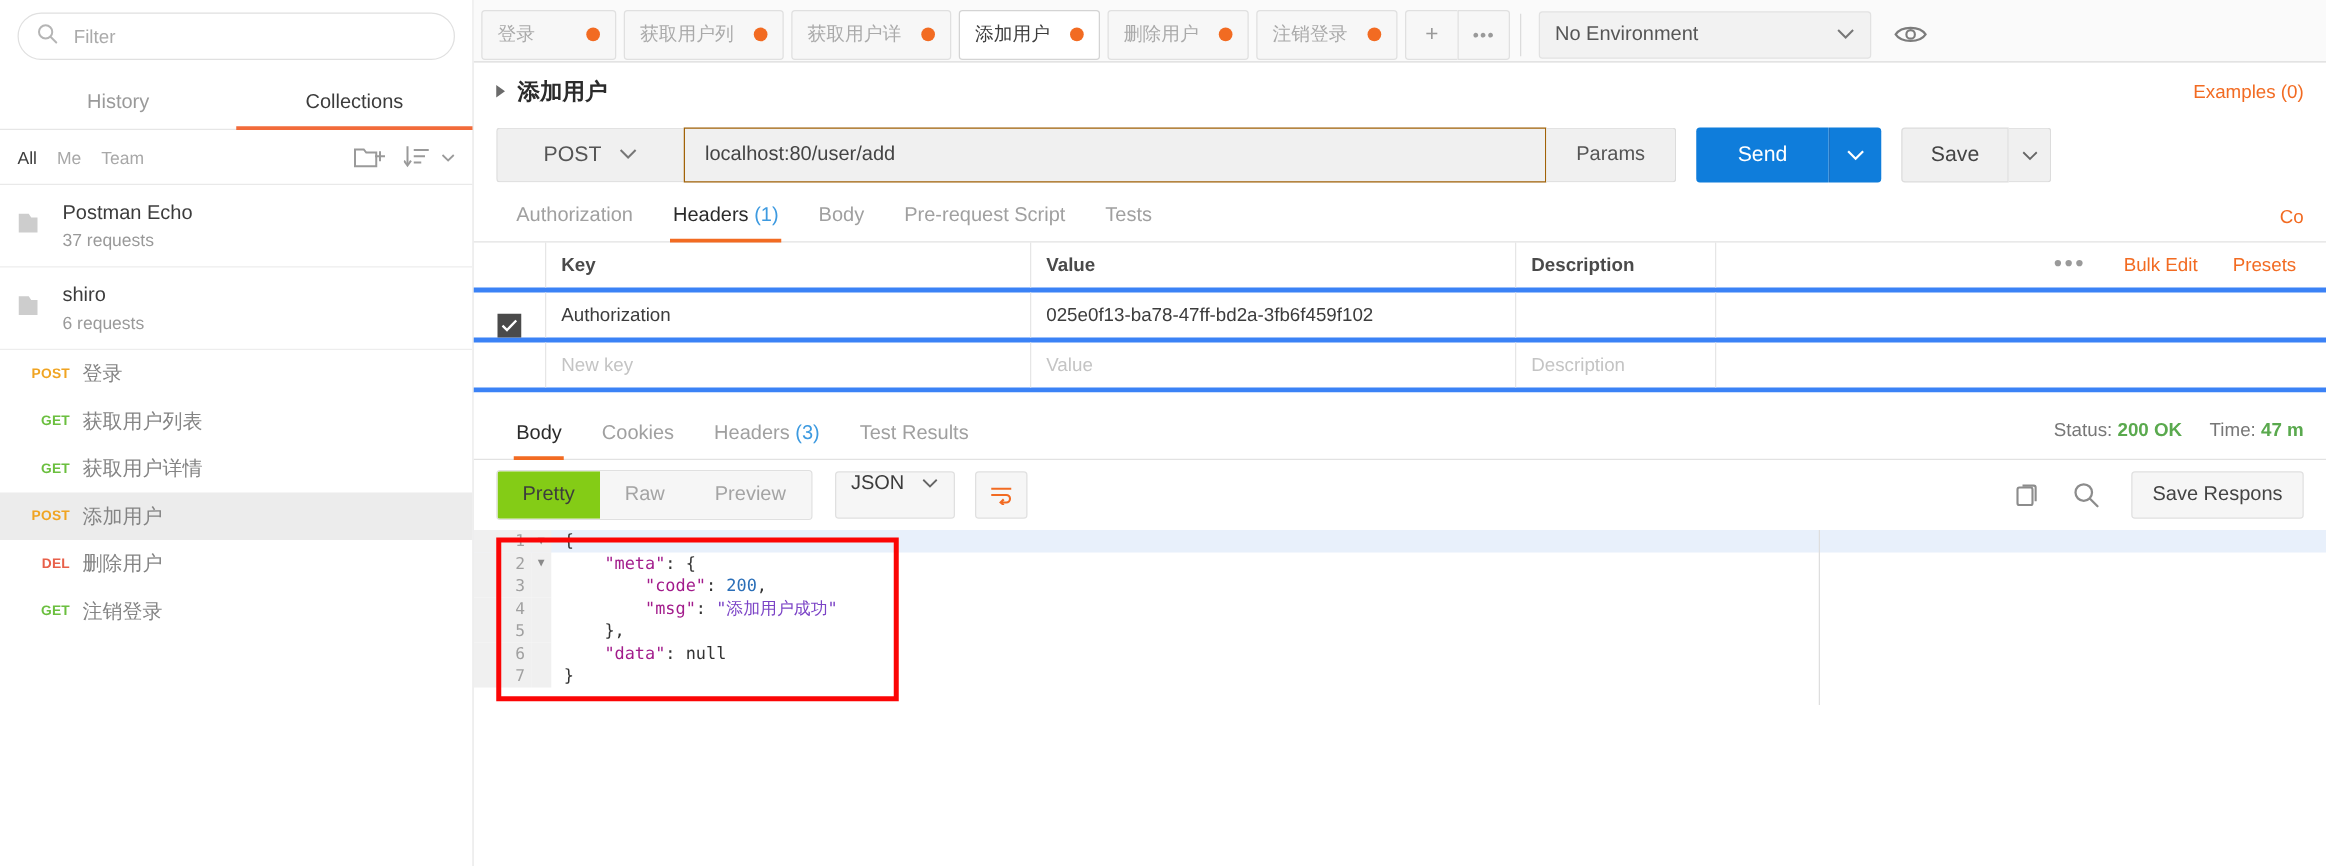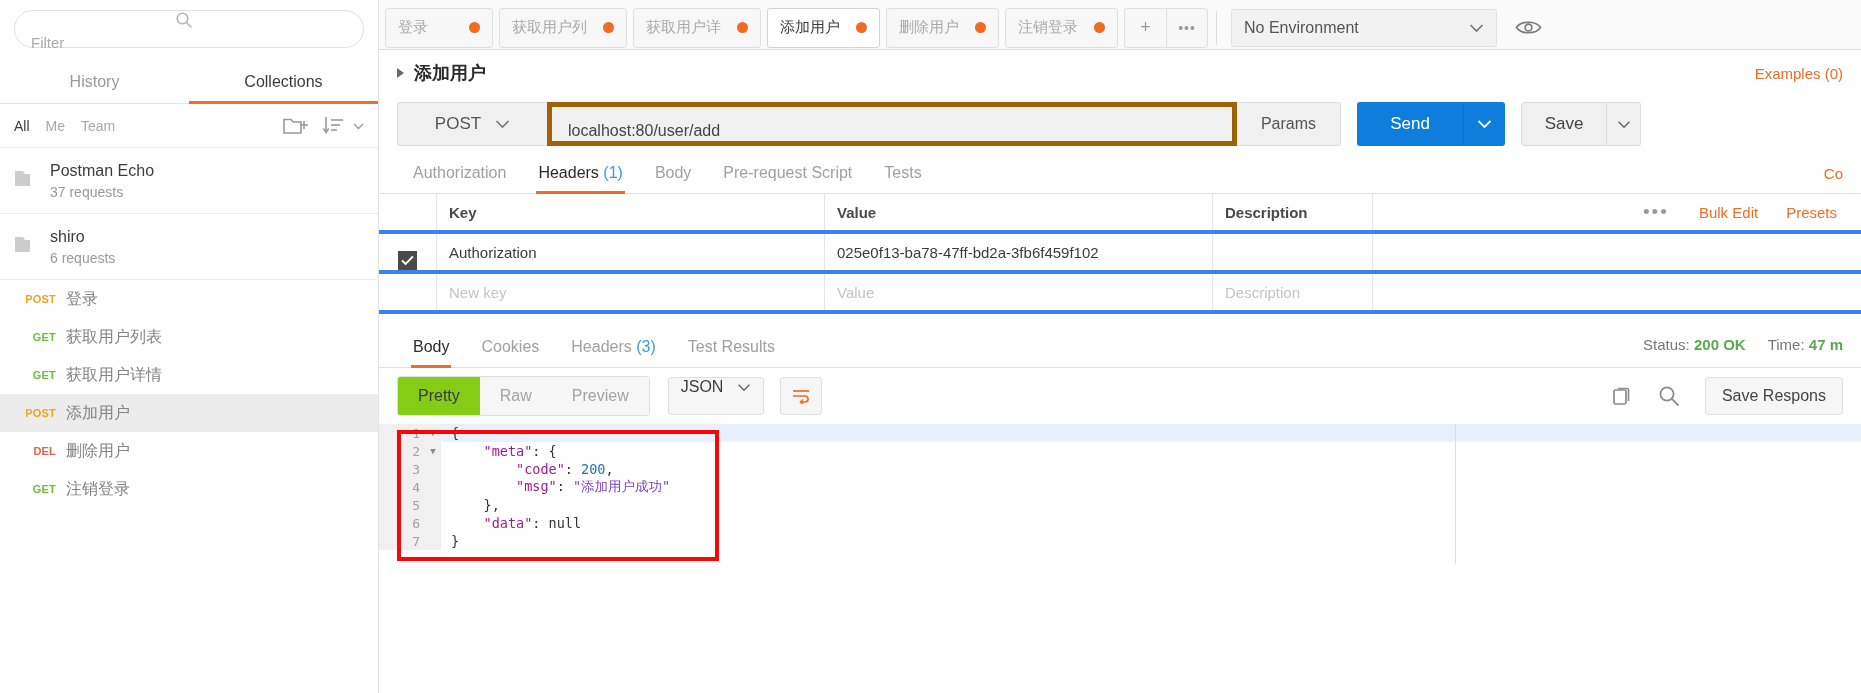--- a/index.html
+++ b/index.html
@@ -22,21 +22,20 @@
     flex: 0 0 379px;
   }
   .filter-wrap { padding: 10px 14px 12px 14px; }
   .filter-box {
     display: flex; align-items: center;
     height: 38px;
     border: 1px solid #e0e0e0;
     border-radius: 19px;
     padding: 0 14px;
     background: #fff;
-    flex-direction: column;
   }
   .filter-box .mag { flex: 0 0 18px; margin-right: 10px; }
   .filter-input {
     border: none; outline: none; background: transparent;
     font-size: 15px; color: #555; width: 100%;
     font-family: "Liberation Sans", sans-serif;
   }
   .filter-input::placeholder { color: #aaa; }
 
   .sb-tabs { display: flex; height: 44px; border-bottom: 1px solid #e6e6e6; }
@@ -141,22 +140,22 @@
   .urlbar { display: flex; align-items: center; padding: 0 18px 0 18px; height: 56px; flex: 0 0 56px; }
   .method-box {
     display: flex; align-items: center; justify-content: center;
     width: 150px; height: 44px;
     background: #f0f0f0; border: 1px solid #dcdcdc; border-right: none;
     border-radius: 3px 0 0 3px; cursor: pointer;
   }
   .method-label { font-size: 17px; color: #555; margin-right: 14px; }
   .url-input-wrap {
     flex: 1; height: 44px;
-    background: #f0f0f0; border: 5px solid #a16207;
-    display: flex; align-items: flex-end; padding: 0 14px;
+    background: #f0f0f0; border: 1px solid #a16207;
+    display: flex; align-items: center; padding: 0 14px;
     max-width: 690px;
   }
   .url-input {
     border: none; outline: none; background: transparent;
     font-size: 16px; color: #444; width: 100%;
     font-family: "Liberation Sans", sans-serif;
   }
   .params-btn {
     display: flex; align-items: center; justify-content: center;
     min-width: 104px; height: 44px; padding: 0 18px;

